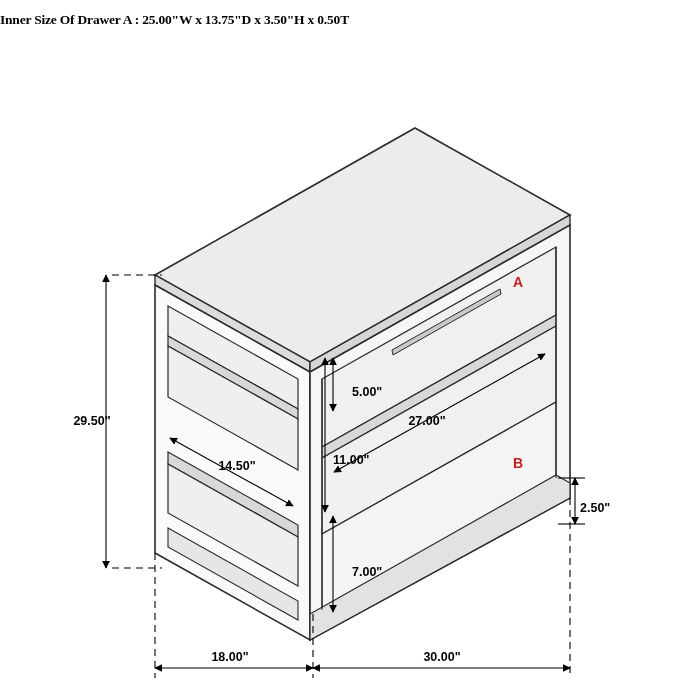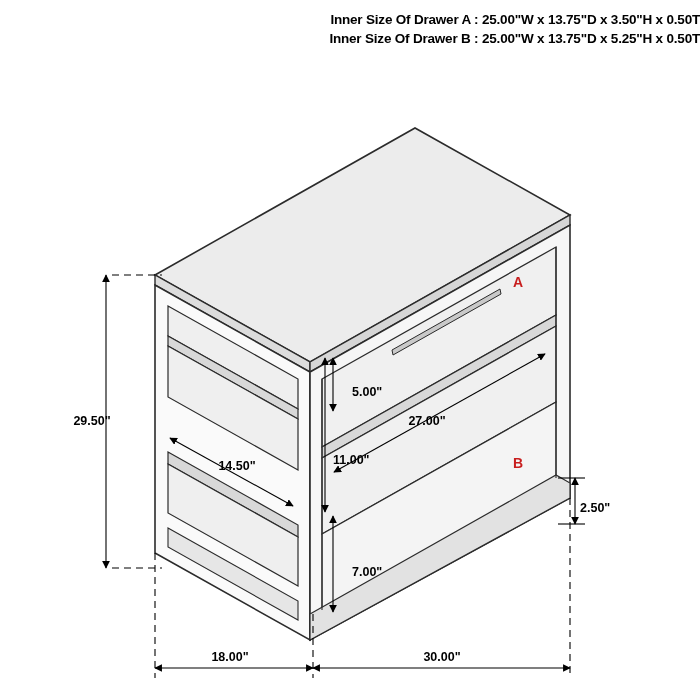--- a/index.html
+++ b/index.html
@@ -13,26 +13,27 @@
     height: 700px;
     background: #ffffff;
     font-family: "Liberation Sans", sans-serif;
     overflow: hidden;
   }
   #title-block {
     position: absolute;
     top: 10px;
     left: 0;
     width: 700px;
-    text-align: right;
+    text-align: left;
     font-size: 13.5px;
     font-weight: bold;
     color: #000000;
     line-height: 19px;
     letter-spacing: -0.2px;
+    font-family: Liberation Serif, serif;
   }
   #diagram-svg {
     position: absolute;
     top: 0;
     left: 0;
   }
   .dim-label {
     font-family: "Liberation Sans", sans-serif;
     font-size: 12.5px;
     font-weight: bold;
@@ -45,21 +46,20 @@
     fill: #c81e1e;
   }
 </style>
 </head>
 <body>
 
 <div id="page">
 
   <div id="title-block">
     <div>Inner Size Of Drawer A : 25.00"W x 13.75"D x 3.50"H x 0.50T</div>
-    <div>Inner Size Of Drawer B : 25.00"W x 13.75"D x 5.25"H x 0.50T</div>
   </div>
 
   <svg id="diagram-svg" width="700" height="700" viewBox="0 0 700 700">
 
     <defs>
       <marker id="arrow-end" viewBox="0 0 10 10" refX="9" refY="5" markerWidth="7" markerHeight="7" orient="auto-start-reverse">
         <path d="M 0 0 L 10 5 L 0 10 z" fill="#000000"></path>
       </marker>
       <marker id="arrow-start" viewBox="0 0 10 10" refX="9" refY="5" markerWidth="7" markerHeight="7" orient="auto-start-reverse">
         <path d="M 0 0 L 10 5 L 0 10 z" fill="#000000"></path>

